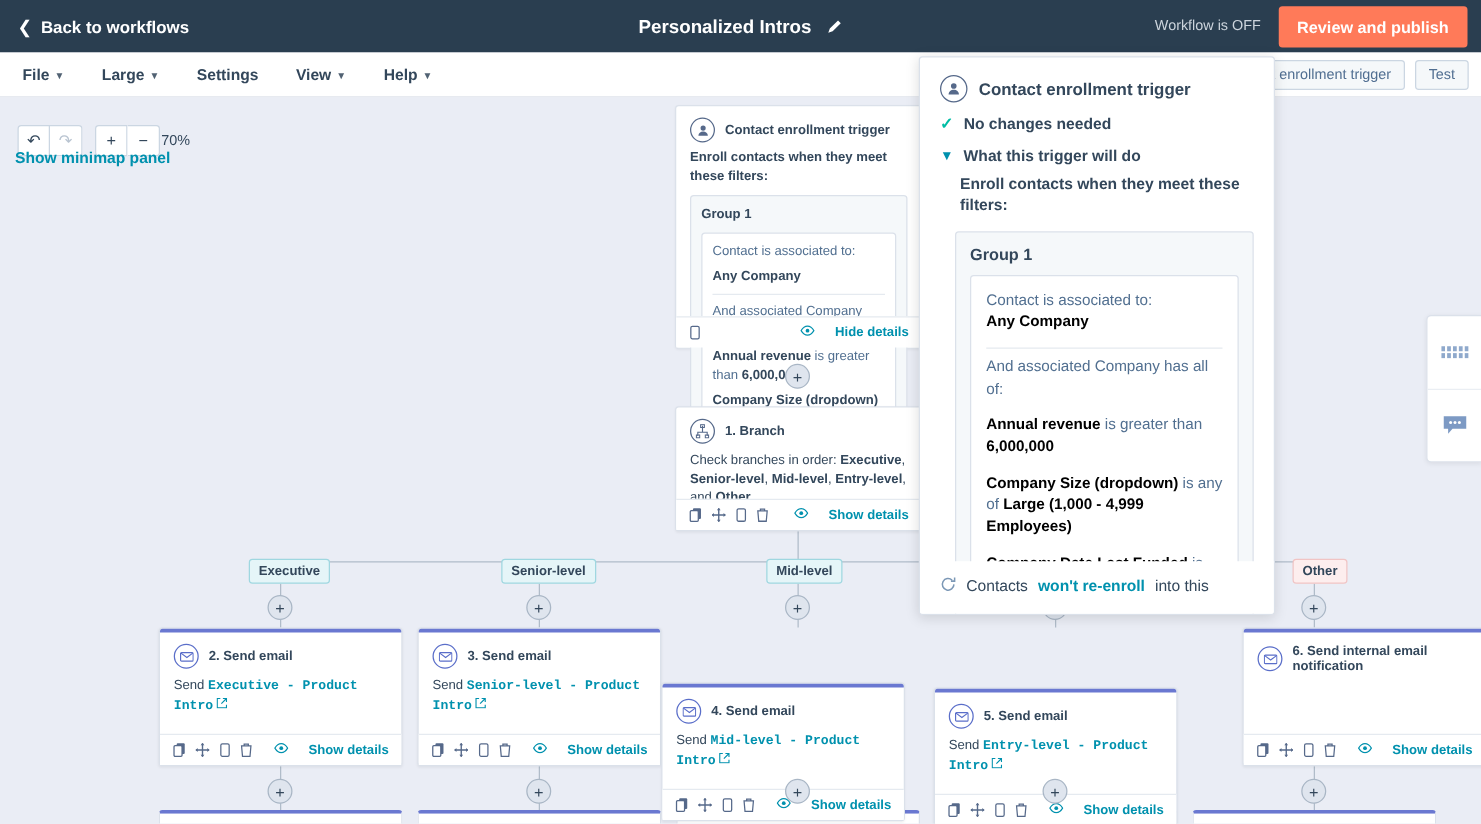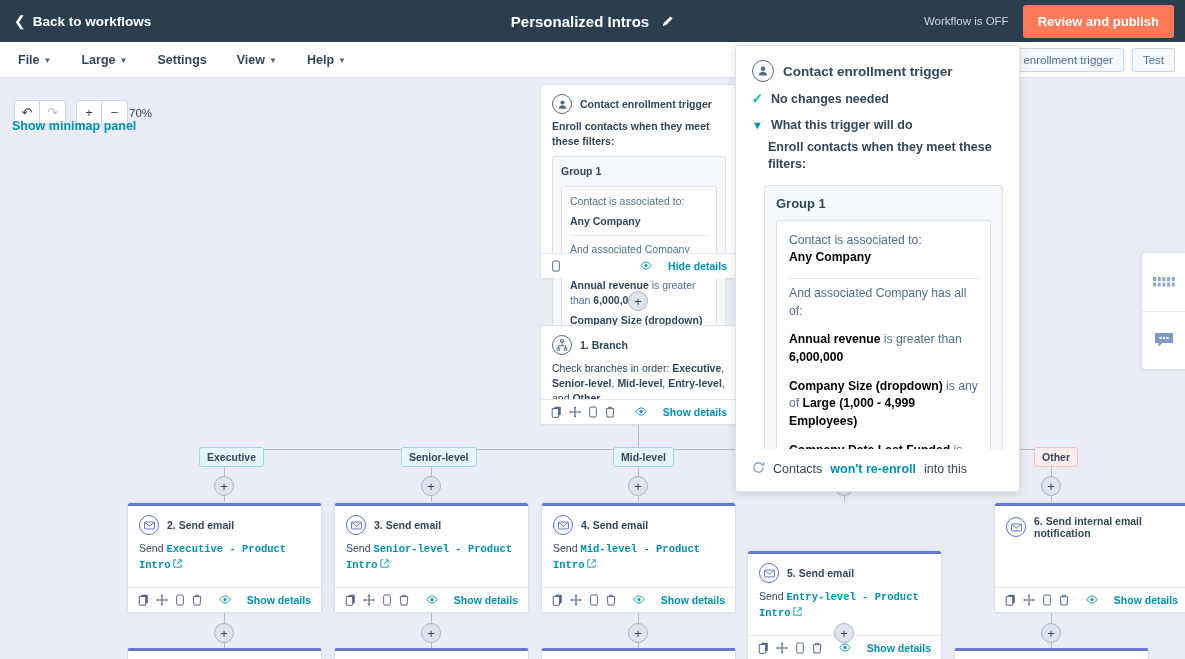--- a/index.html
+++ b/index.html
@@ -521,21 +521,21 @@
         <div class="show-details">
           <span><svg width="12" height="9" viewBox="0 0 16 11">
                 <path d="M8 .7C4 .7 1.2 5.5 1.2 5.5S4 10.3 8 10.3s6.8-4.8 6.8-4.8S12 .7 8 .7z" fill="none" stroke="#0091ae" stroke-width="1.2"></path>
                 <circle cx="8" cy="5.5" r="2" fill="#0091ae"></circle>
               </svg></span>
           <span>Show details</span>
         </div>
       </div>
     </div>
 
-    <div class="card email-card" style="left:541px;">
+    <div class="card email-card" style="left:529px;margin-top:44px;">
       <div class="topstripe"></div>
       <div class="card-head">
         <span class="node-ico">
           <svg width="11" height="9" viewBox="0 0 14 10">
               <rect x=".6" y=".6" width="12.8" height="8.8" rx="1" fill="none" stroke="#5a6ec9" stroke-width="1.2"></rect>
               <path d="M1 1.2l6 4.5 6-4.5" fill="none" stroke="#5a6ec9" stroke-width="1.2"></path>
             </svg>
         </span>
         <span class="card-title">4. Send email</span>
       </div>

